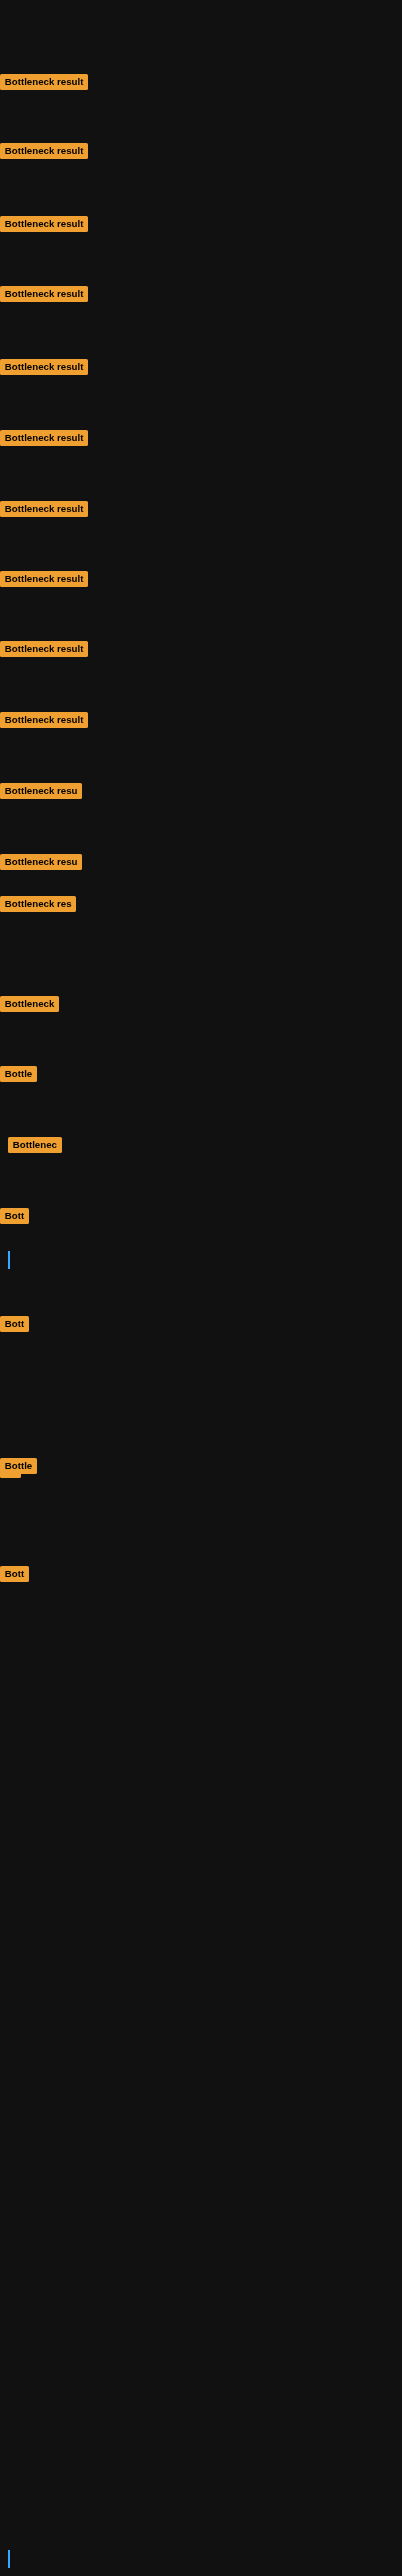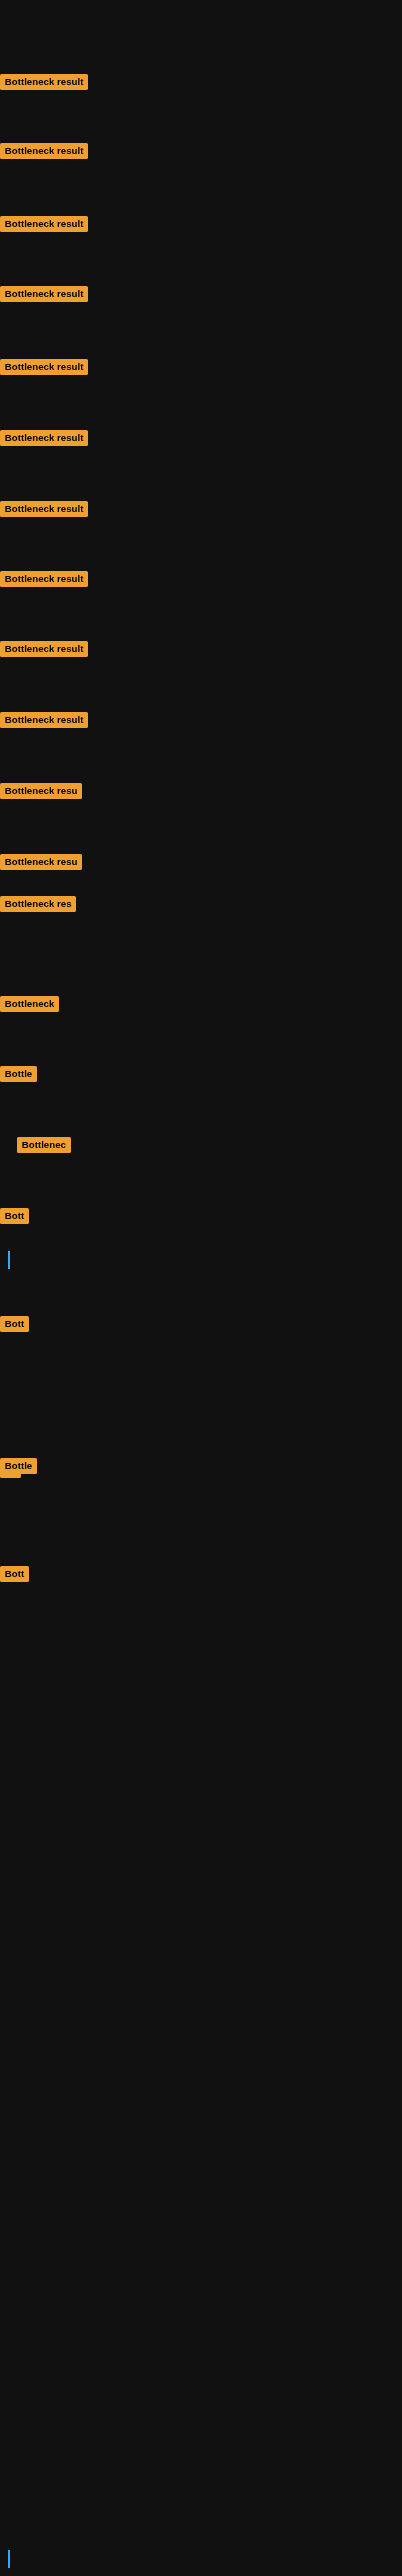--- a/index.html
+++ b/index.html
@@ -54,21 +54,21 @@
     <div class="badge" style="top: 402px; left: 0px; max-width: 119px;">Bottleneck result</div>
     <div class="badge" style="top: 473px; left: 0px; max-width: 119px;">Bottleneck result</div>
     <div class="badge" style="top: 543px; left: 0px; max-width: 121px;">Bottleneck result</div>
     <div class="badge" style="top: 613px; left: 0px; max-width: 118px;">Bottleneck result</div>
     <div class="badge" style="top: 684px; left: 0px; max-width: 116px;">Bottleneck result</div>
     <div class="badge" style="top: 755px; left: 0px; max-width: 105px;">Bottleneck resu</div>
     <div class="badge" style="top: 826px; left: 0px; max-width: 98px;">Bottleneck resu</div>
     <div class="badge" style="top: 868px; left: 0px; max-width: 90px;">Bottleneck res</div>
     <div class="badge" style="top: 968px; left: 0px; max-width: 72px;">Bottleneck</div>
     <div class="badge" style="top: 1038px; left: 0px; max-width: 47px;">Bottle</div>
-    <div class="badge" style="top: 1109px; left: 17px; max-width: 60px;">Bottlenec</div>
+    <div class="badge" style="top: 1109px; left: 8px; max-width: 60px;">Bottlenec</div>
     <div class="badge" style="top: 1180px; left: 0px; max-width: 34px;">Bott</div>
     <div class="badge" style="top: 1288px; left: 0px; max-width: 34px;">Bott</div>
     <div class="badge" style="top: 1434px; left: 0px; max-width: 21px;">Bo</div>
     <div class="badge" style="top: 1430px; left: 0px; max-width: 42px;">Bottle</div>
     <div class="badge" style="top: 1538px; left: 0px; max-width: 34px;">Bott</div>
   </div>
 <div id="cursors-container">
     <div class="cursor-line" style="top: 1251px;"></div>
     <div class="cursor-line" style="top: 2550px;"></div>
   </div>

